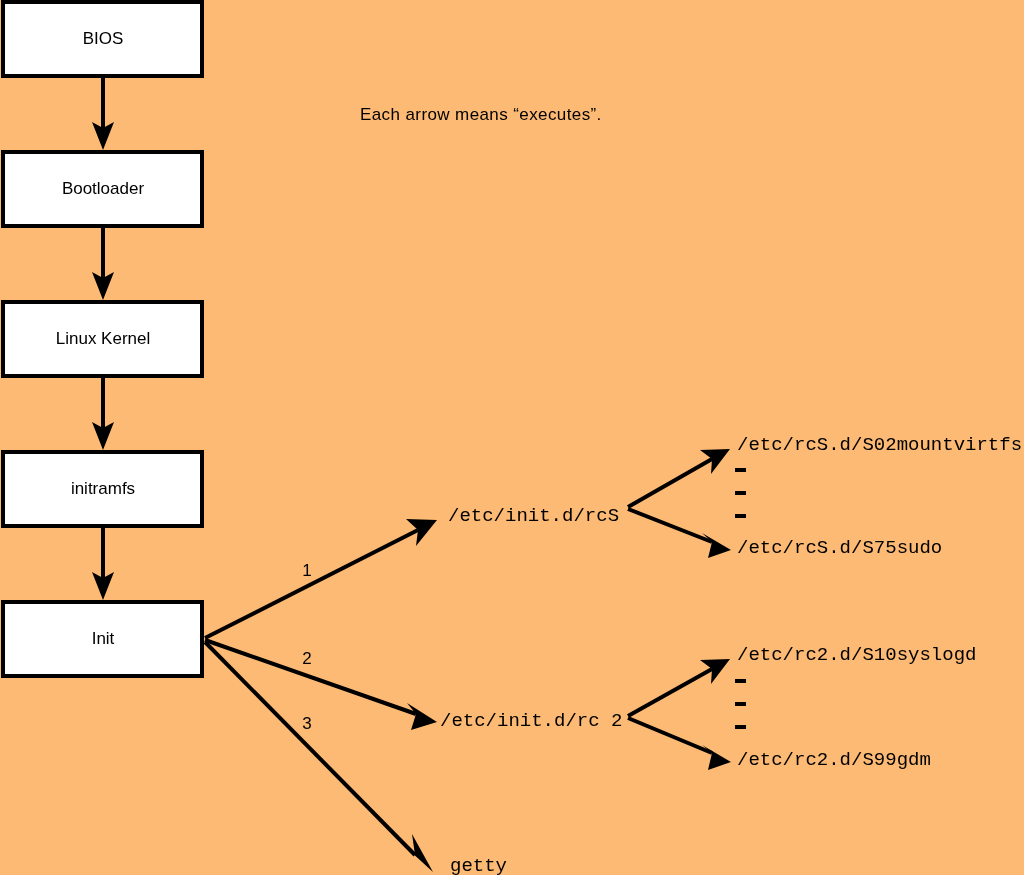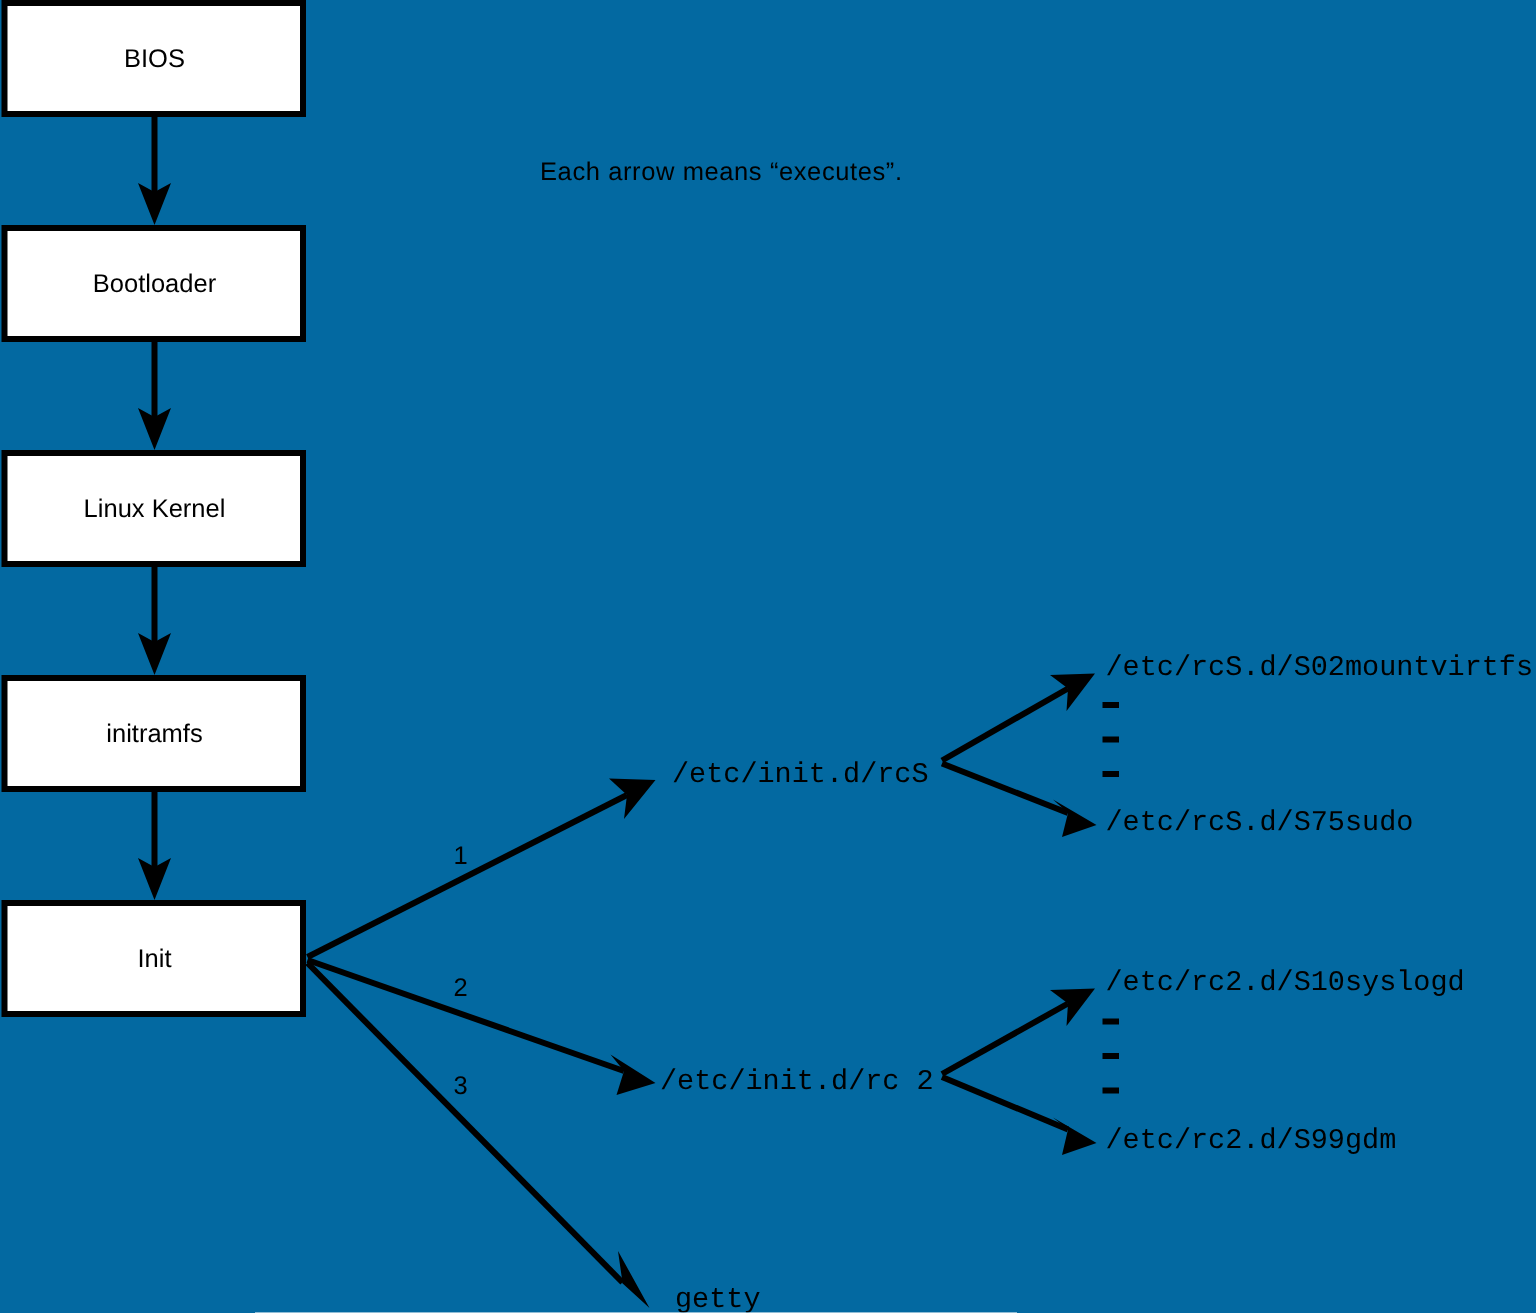--- a/index.html
+++ b/index.html
@@ -8,21 +8,21 @@
     background: #ffffff;
   }
   body {
     font-family: "Liberation Sans", sans-serif;
     color: #000000;
   }
   #canvas {
     position: relative;
     width: 1024px;
     height: 875px;
-    background: #0369a1;
+    background: #fdba74;
     overflow: hidden;
   }
   #diagram-svg {
     position: absolute;
     left: 0;
     top: 0;
     width: 1024px;
     height: 875px;
   }
   .box-label {

